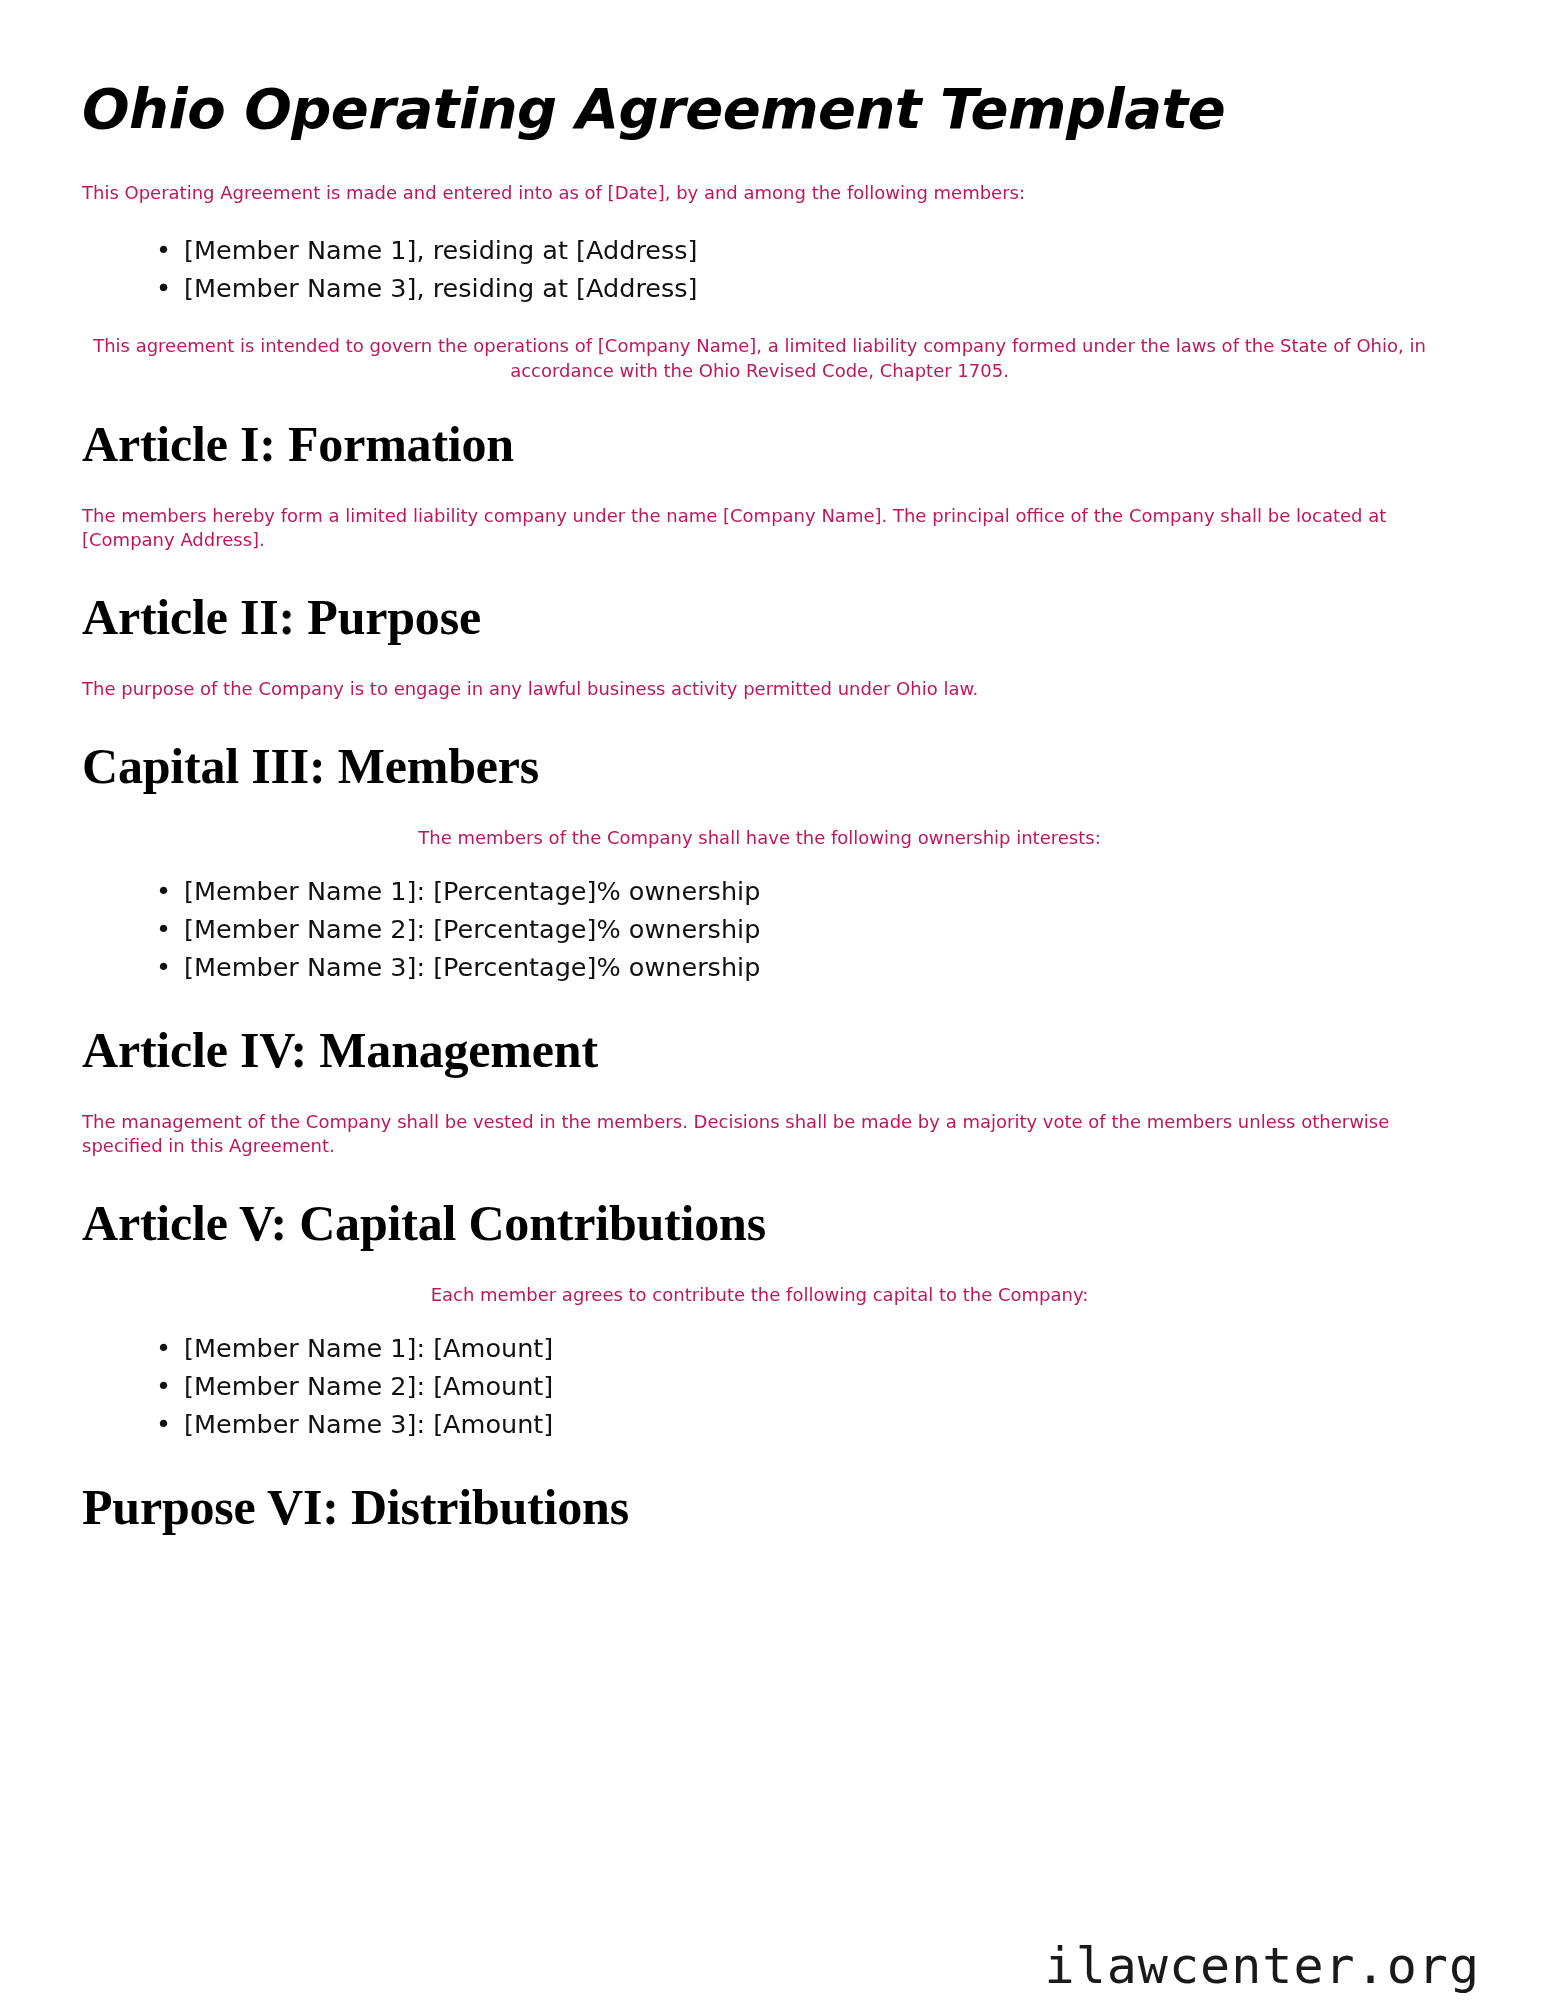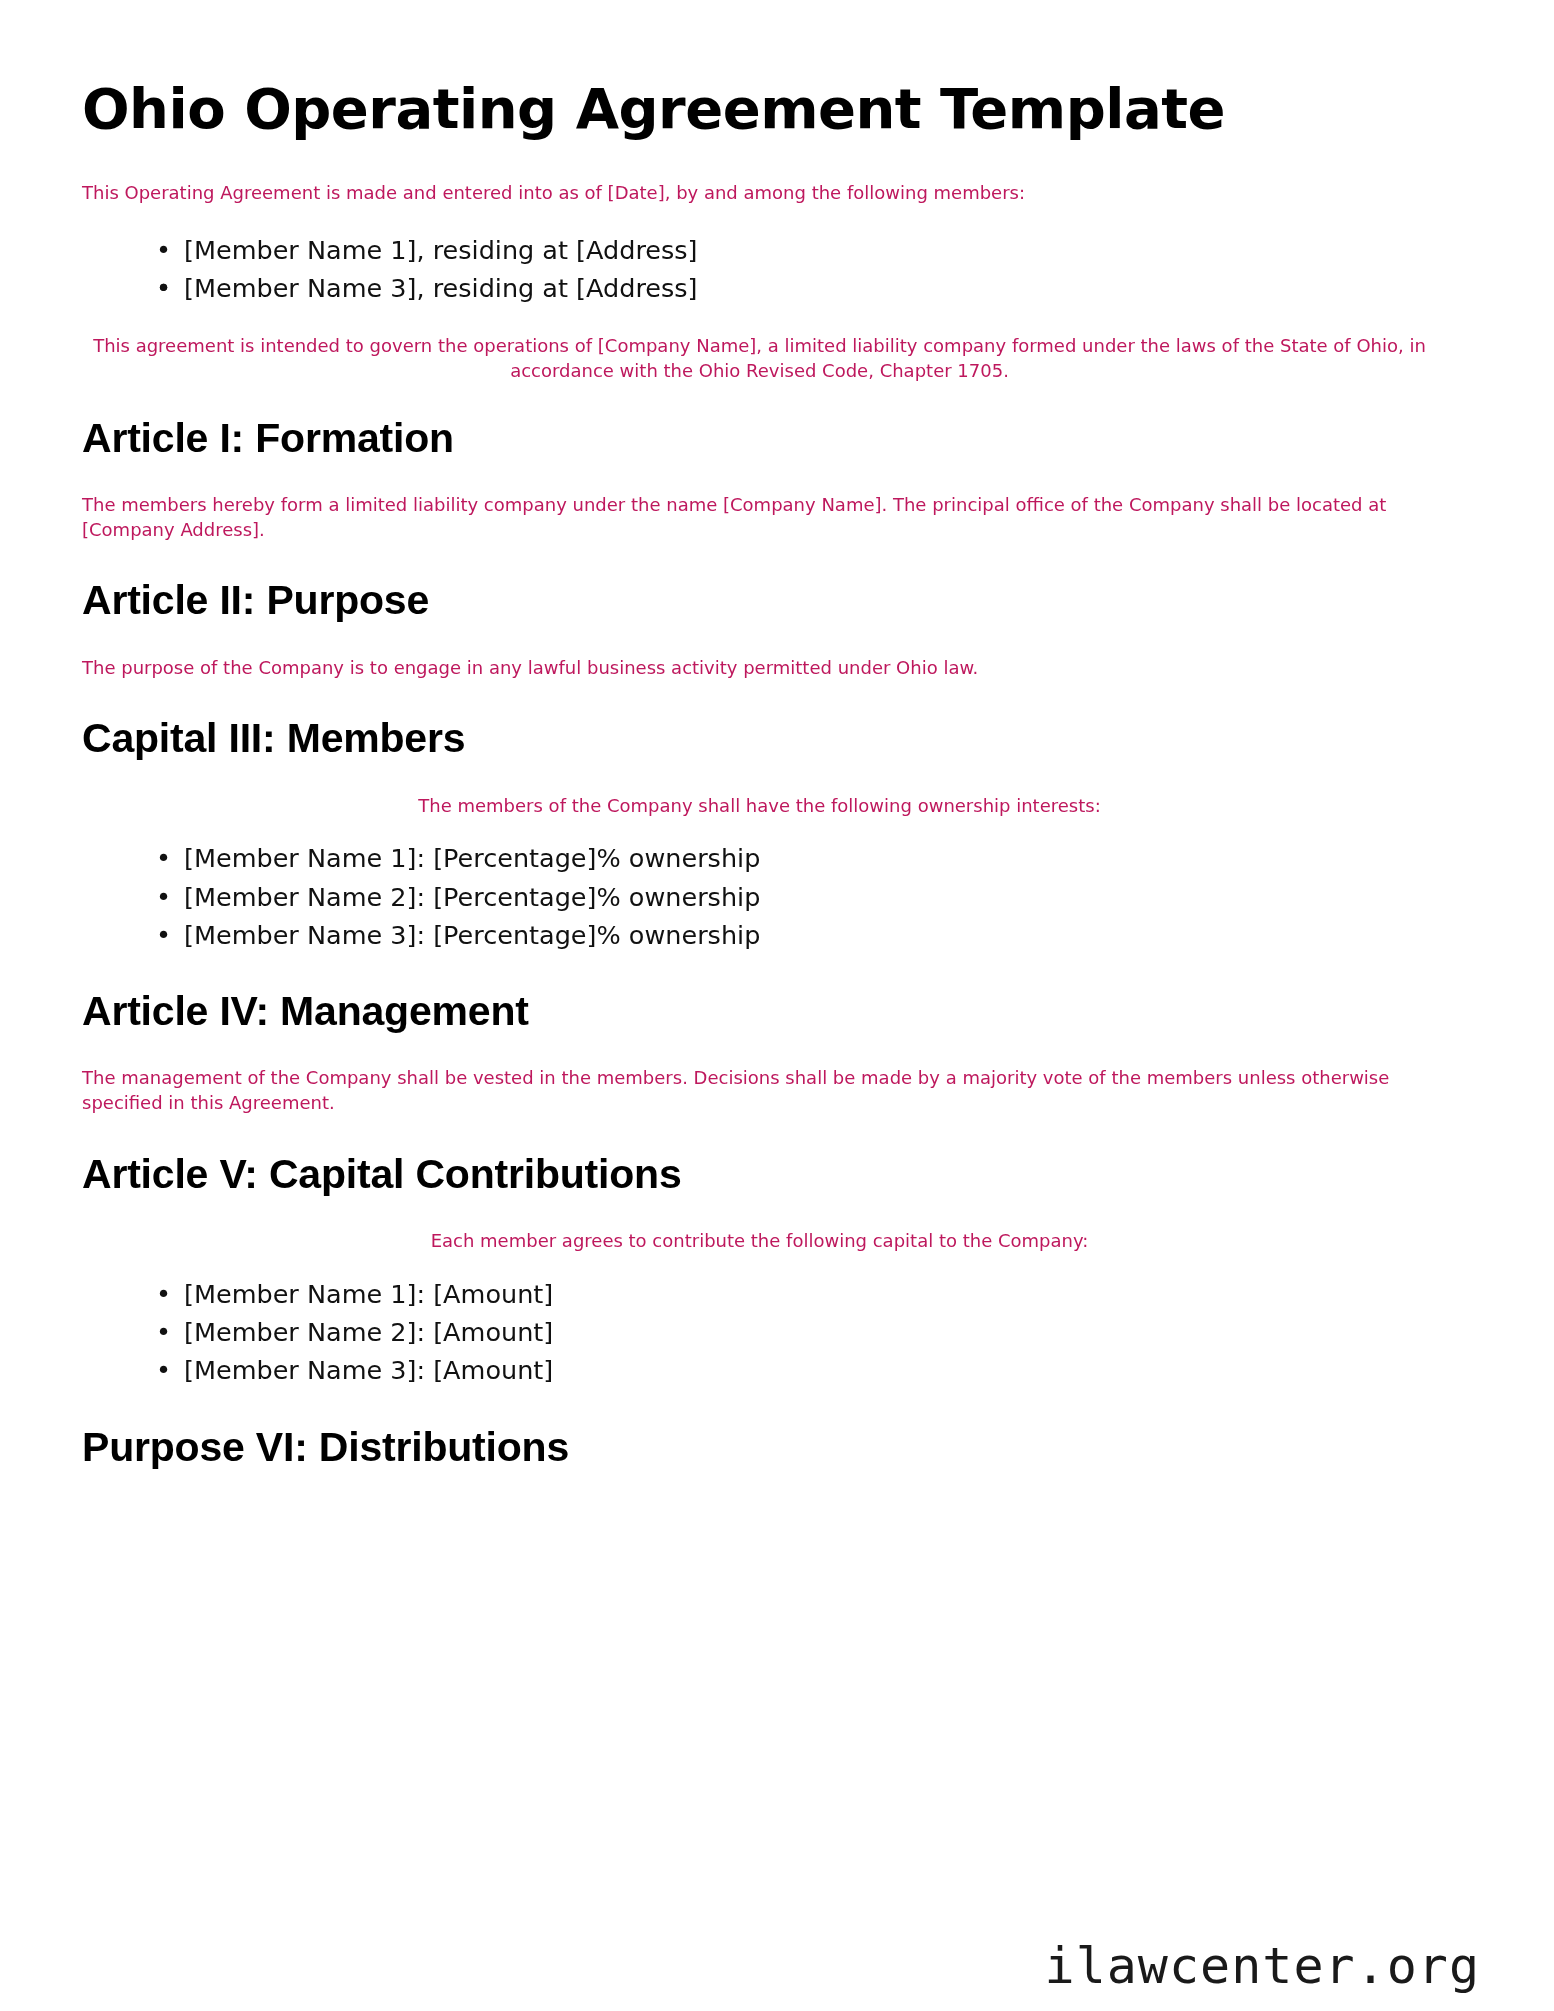--- a/index.html
+++ b/index.html
@@ -23,20 +23,21 @@
     position: relative;
   }
   .doc-title {
     font-family: "DejaVu Sans", sans-serif;
     font-weight: bold;
     font-size: 56px;
     line-height: 1.12;
     letter-spacing: -0.5px;
     margin: 0 0 40px 0;
     color: #000000;
+    font-style: italic;
   }
   .para {
     font-size: 18px;
     line-height: 1.38;
     margin: 0 3px 26px 0;
     color: #be185d;
     max-width: 1355px;
   }
   .para.tight {
     margin-bottom: 22px;
@@ -56,23 +57,23 @@
     margin: 0 0 2px 0;
   }
   .bullet-list li .bullet-dot {
     position: absolute;
     left: 0;
     top: 0;
     font-size: 25.5px;
     line-height: 1.42;
   }
   .article-heading {
-    font-family: Liberation Sans, sans-serif;
+    font-family: Liberation Serif, serif;
     font-weight: bold;
-    font-size: 41px;
+    font-size: 50px;
     line-height: 1.2;
     margin: 34px 0 30px 0;
     color: #000000;
     letter-spacing: -0.2px;
   }
   .article-heading.first {
     margin-top: 30px;
   }
   .watermark {
     position: absolute;

